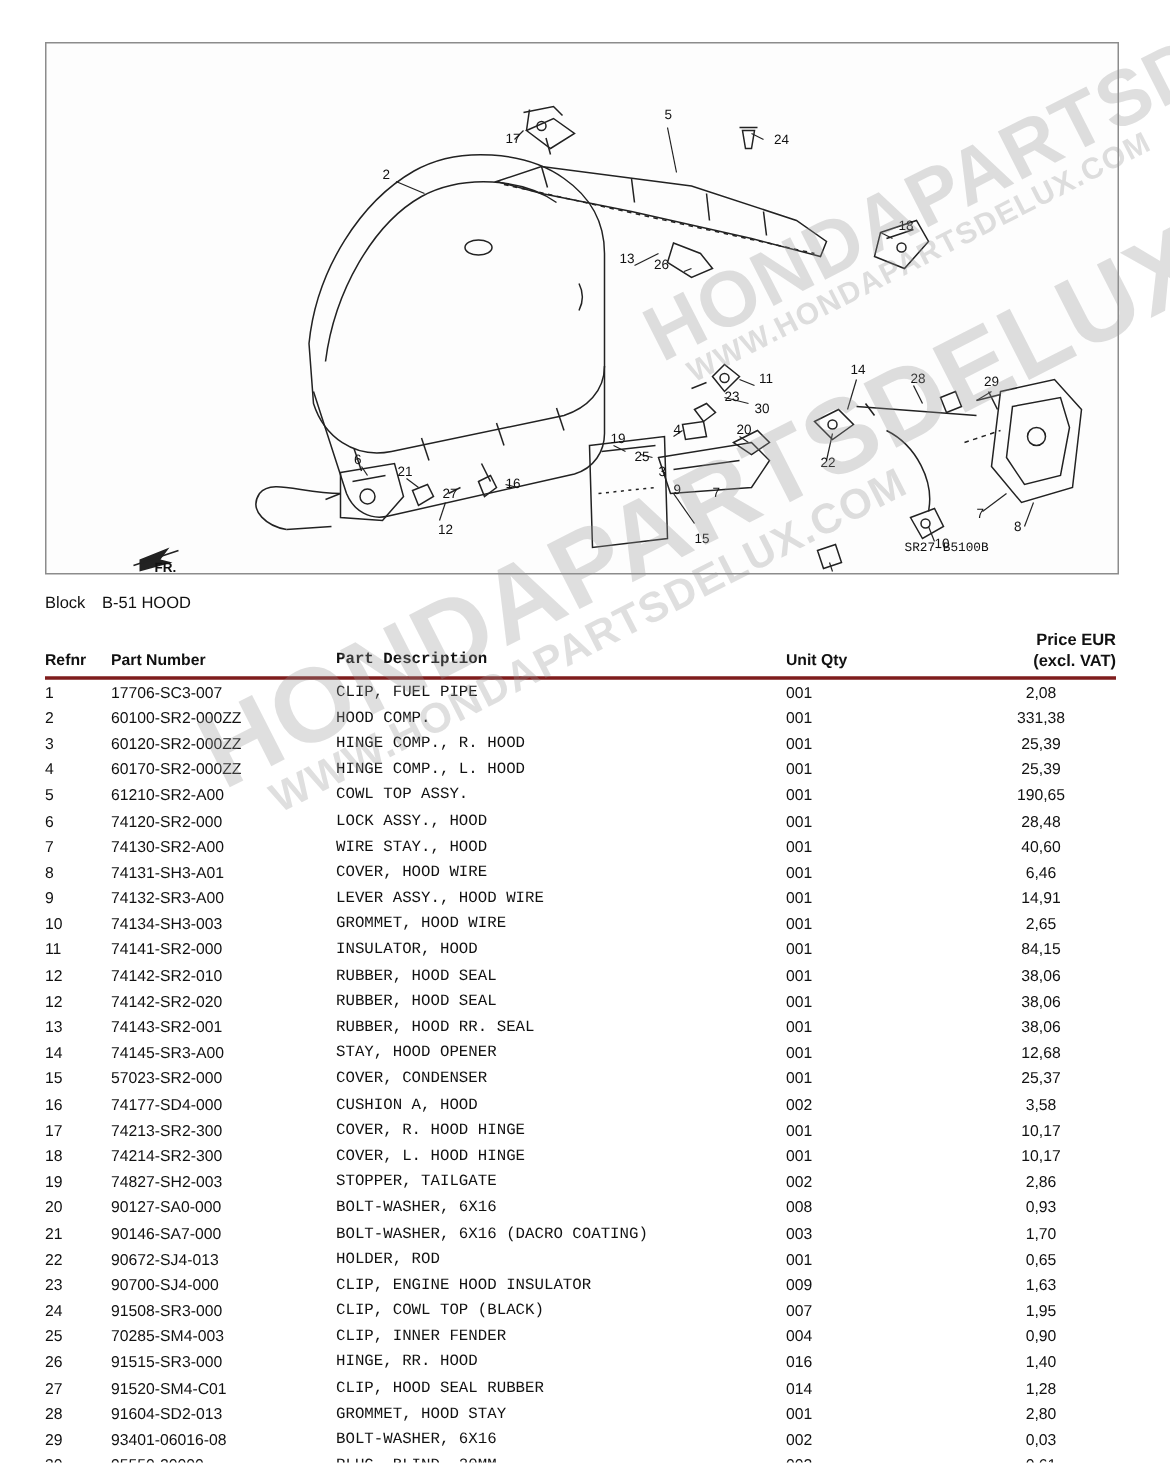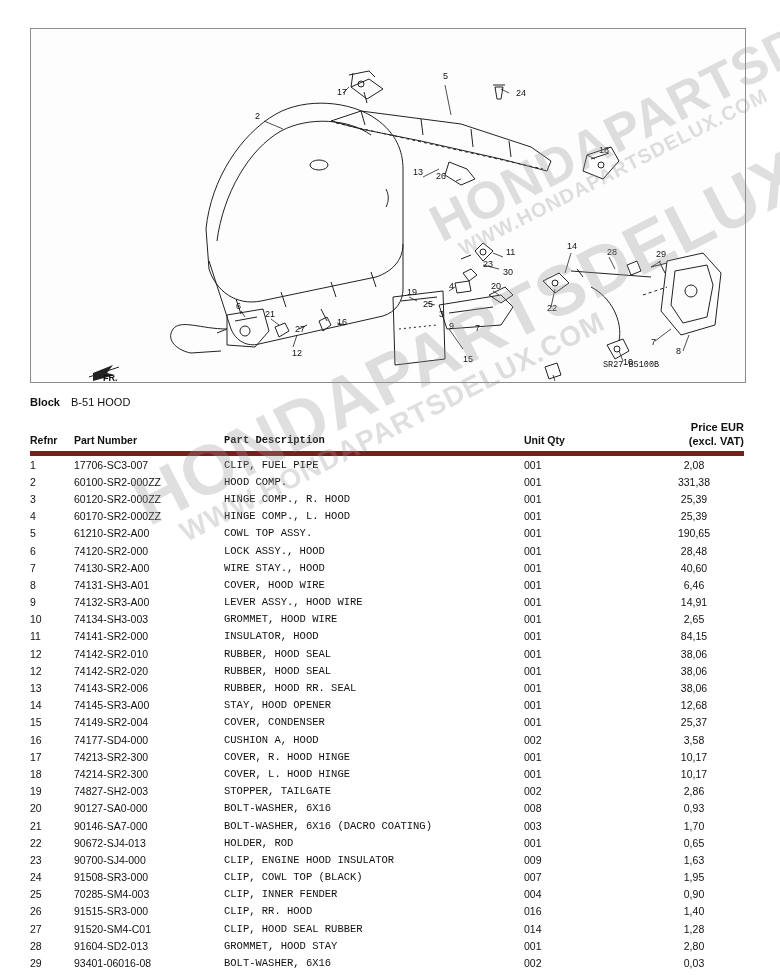--- a/index.html
+++ b/index.html
@@ -74,21 +74,21 @@
   }
 
   
   .block-head {
     position: absolute;
     left: 30px;
     top: 396px;
     font-size: 11px;
   }
   .block-head .lbl {
-    font-weight: bold;
+    font-weight: normal;
   }
   .block-head .val {
     margin-left: 8px;
     margin-top: 39px;
   }
 
   
   .price-head {
     position: absolute;
     right: 36px;
@@ -106,21 +106,21 @@
   }
   table.parts {
     width: 100%;
     border-collapse: collapse;
     font-size: 10.5px;
   }
   table.parts thead th {
     font-weight: bold;
     text-align: left;
     padding: 2px 0 5px 0;
-    border-bottom: 5px solid #7f1d1d;
+    border-bottom: 2px solid #7f1d1d;
     font-size: 10.5px;
   }
   table.parts tbody td {
     padding: 2.6px 0;
     vertical-align: top;
     white-space: nowrap;
   }
   .col-refnr  { width: 44px; }
   .col-pn     { width: 150px; margin-left: 21px; }
   .col-desc   { width: 300px; font-family: Liberation Mono, monospace; }
@@ -425,35 +425,35 @@
         </tr>
         <tr>
           <td class="col-refnr">12</td>
           <td class="col-pn">74142-SR2-020</td>
           <td class="col-desc">RUBBER, HOOD SEAL</td>
           <td class="col-qty">001</td>
           <td class="col-price">38,06</td>
         </tr>
         <tr>
           <td class="col-refnr">13</td>
-          <td class="col-pn">74143-SR2-006</td>
+          <td class="col-pn">74143-SR2-001</td>
           <td class="col-desc">RUBBER, HOOD RR. SEAL</td>
           <td class="col-qty">001</td>
           <td class="col-price">38,06</td>
         </tr>
         <tr>
           <td class="col-refnr">14</td>
           <td class="col-pn">74145-SR3-A00</td>
           <td class="col-desc">STAY, HOOD OPENER</td>
           <td class="col-qty">001</td>
           <td class="col-price">12,68</td>
         </tr>
         <tr>
           <td class="col-refnr">15</td>
-          <td class="col-pn">74149-SR2-004</td>
+          <td class="col-pn">57023-SR2-000</td>
           <td class="col-desc">COVER, CONDENSER</td>
           <td class="col-qty">001</td>
           <td class="col-price">25,37</td>
         </tr>
         <tr>
           <td class="col-refnr">16</td>
           <td class="col-pn">74177-SD4-000</td>
           <td class="col-desc">CUSHION A, HOOD</td>
           <td class="col-qty">002</td>
           <td class="col-price">3,58</td>
@@ -517,21 +517,21 @@
         <tr>
           <td class="col-refnr">25</td>
           <td class="col-pn">70285-SM4-003</td>
           <td class="col-desc">CLIP, INNER FENDER</td>
           <td class="col-qty">004</td>
           <td class="col-price">0,90</td>
         </tr>
         <tr>
           <td class="col-refnr">26</td>
           <td class="col-pn">91515-SR3-000</td>
-          <td class="col-desc">CLIP, RR. HOOD</td>
+          <td class="col-desc">HINGE, RR. HOOD</td>
           <td class="col-qty">016</td>
           <td class="col-price">1,40</td>
         </tr>
         <tr>
           <td class="col-refnr">27</td>
           <td class="col-pn">91520-SM4-C01</td>
           <td class="col-desc">CLIP, HOOD SEAL RUBBER</td>
           <td class="col-qty">014</td>
           <td class="col-price">1,28</td>
         </tr>

